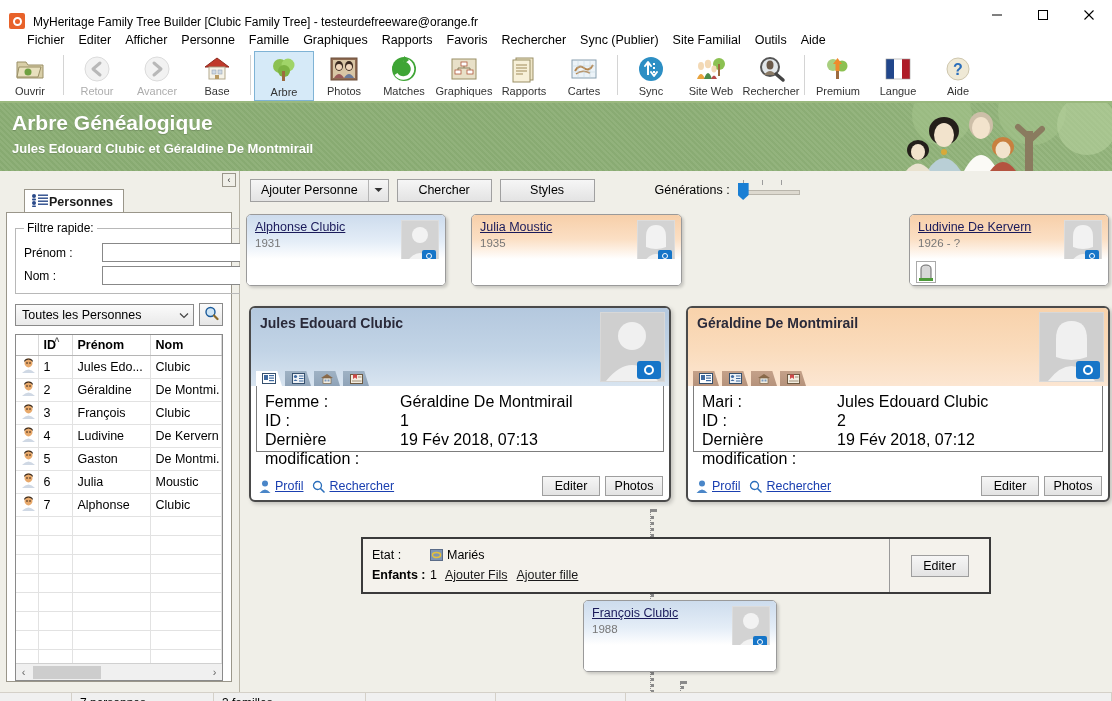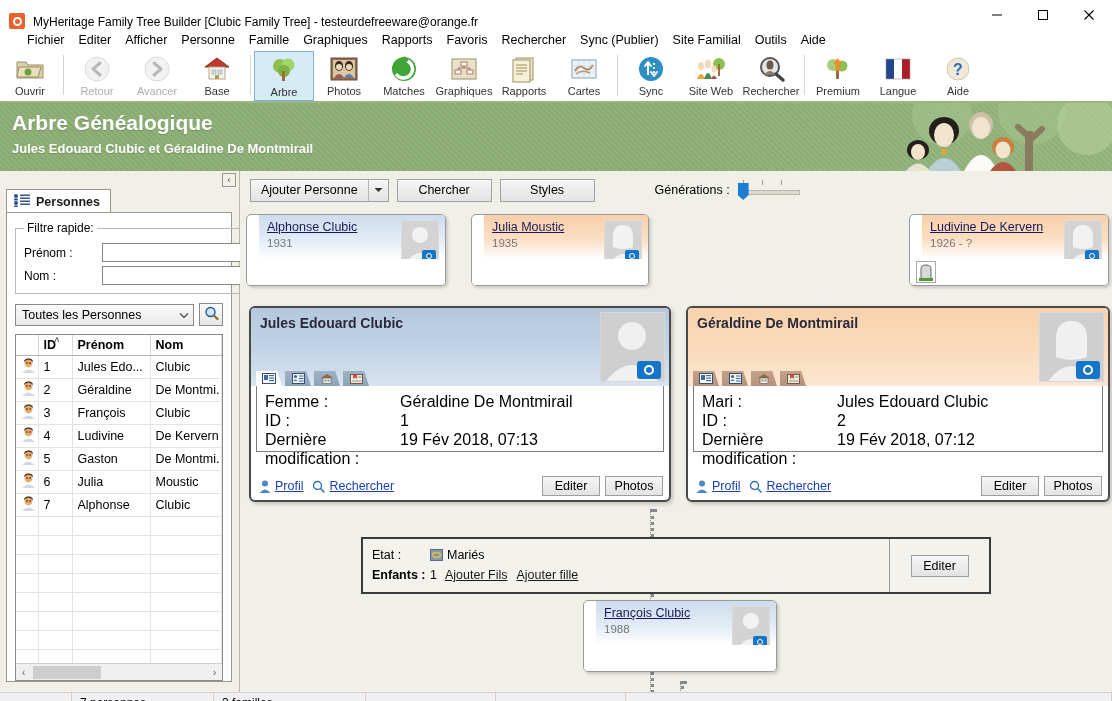--- a/index.html
+++ b/index.html
@@ -101,25 +101,26 @@
     width: 14px; height: 14px;
     background: #f0efe8; border: 1px solid #9a968a;
     display: flex; align-items: center; justify-content: center;
     font-size: 9px; line-height: 1; color: #333;
   }
   #sb-tabstrip {
     position: absolute; left: 6px; top: 18px;
     display: flex; align-items: flex-end;
   }
   .sb-tab {
-    display: flex; align-items: center; gap: 5px;
+    display: flex; align-items: center; 
     background: #ffffff;
     border: 1px solid #9a968a; border-bottom: none;
     padding: 3px 10px 4px 6px; font-weight: bold; font-size: 12.5px;
     color: #1a1a1a;
+    margin-left: 18px;
   }
   #sb-panel {
     position: absolute; left: 6px; top: 41px; right: 7px; bottom: 10px;
     background: #ffffff; border: 1px solid #9a968a;
     padding: 8px;
   }
   fieldset.filter {
     border: 1px solid #b8b8b8; margin: 0; padding: 4px 8px 8px 8px;
   }
   fieldset.filter legend { font-size: 12px; padding: 0 3px; color: #000; }
@@ -203,21 +204,20 @@
   .card {
     position: absolute; border: 1px solid #9a9a9a; border-radius: 5px;
     background: #fff; box-shadow: 2px 2px 3px rgba(0,0,0,0.16);
     overflow: hidden;
   }
   .card.small { height: 72px; }
   .card.small .chead {
     height: 44px; padding: 5px 8px;
     background: linear-gradient(to bottom, #cddced 0%, #e4edf7 60%, #ffffff 100%);
     position: relative;
-    margin-left: 12px;
   }
   .card.small.fem .chead {
     background: linear-gradient(to bottom, #f7cfa9 0%, #fbdfc4 55%, #ffffff 100%);
   }
   .card.small .cbody { height: 28px; background: #fff; position: relative; }
   .cname {
     font-size: 12.5px; color: #1a1a5a; text-decoration: underline; font-weight: normal;
   }
   .cdate { font-size: 11.5px; color: #777; margin-top: 3px; }
   .cthumb {
@@ -878,21 +878,21 @@
               <path d="M4 42 Q18 22 32 42 Z" fill="#f2f2f2"></path>
             </svg>
           <div class="cam">
               <div class="lens"></div>
             </div>
         </div>
       </div>
       <div class="cbody"></div>
     </div>
 
-    <div class="card small fem" style="left:231px; top:43px; width:178px;">
+    <div class="card small fem" style="left:231px; top:43px; width:211px;">
       <div class="chead">
         <div class="cname">Julia Moustic</div>
         <div class="cdate">1935</div>
         <div class="cthumb">
           <svg width="36" height="42" viewBox="0 0 36 42">
               <rect width="36" height="42" fill="#d3d3d3"></rect>
               <path d="M8 16 Q8 4 18 4 Q28 4 28 16 L28 26 Q18 30 8 26 Z" fill="#f2f2f2"></path>
               <path d="M5 42 Q18 24 31 42 Z" fill="#f2f2f2"></path>
             </svg>
           <div class="cam">

